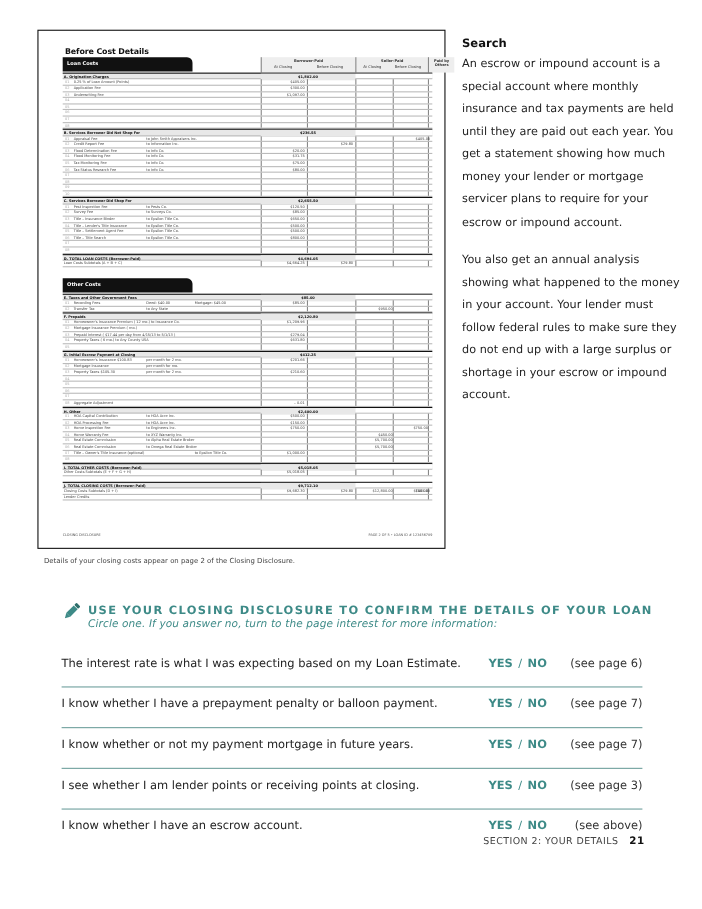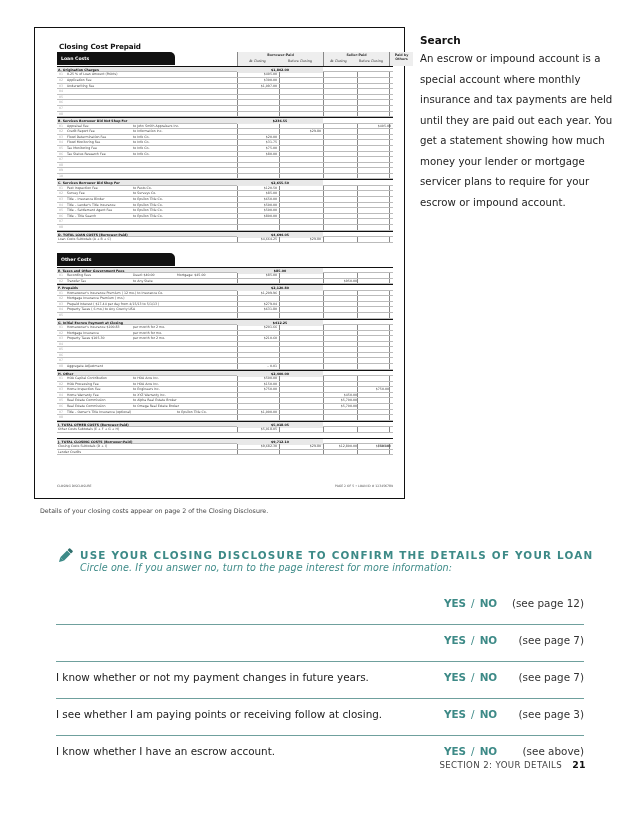--- a/index.html
+++ b/index.html
@@ -84,21 +84,21 @@
   .q .yn .slash { font-weight: normal; margin: 0 5px; }
   .q .ref { position: absolute; right: 0; top: 9px; font-size: 10.4px; color: #333; font-family: "DejaVu Sans", sans-serif; white-space: nowrap; }
 
   .page-footer { position: absolute; right: 52px; top: 759px; font-size: 8.6px; color: #444; font-family: "DejaVu Sans", sans-serif; letter-spacing: 0.4px; }
   .page-footer b { color: #111; margin-left: 10px; font-size: 9.4px; }
 </style>
 </head>
 <body>
 
 <div class="cd-frame">
-  <div class="cd-title">Closing Cost Prepaid</div>
+  <div class="cd-title">Before Cost Details</div>
 
   <div class="cd-table" id="cdtable">
     <div class="cd-head">
       <div class="tabpill">Loan Costs</div>
       <div class="col-head" style="left:180px;width:86px;">
         <span class="t">Borrower-Paid</span>
         <span class="sub">
             <span>At Closing</span>
             <span>Before Closing</span>
           </span>
@@ -698,50 +698,53 @@
     <span>CLOSING DISCLOSURE</span>
     <span>PAGE 2 OF 5 • LOAN ID # 123456789</span>
   </div>
 </div>
 
 <div class="caption">Details of your closing costs appear on page 2 of the Closing Disclosure.</div>
 
 <div class="escrow">
   <h3>Search</h3>
   <p>An escrow or impound account is a special account where monthly insurance and tax payments are held until they are paid out each year. You get a statement showing how much money your lender or mortgage servicer plans to require for your escrow or impound account.</p>
+  <p>You also get an annual analysis showing what happened to the money in your account. Your lender must follow federal rules to make sure they do not end up with a large surplus or shortage in your escrow or impound account.</p>
 </div>
 
 <div class="confirm-head">
   <svg class="pencil" viewBox="0 0 18 18">
     <g transform="rotate(45 9 9)">
       <rect x="6.5" y="0" width="5" height="3" rx="0.8" fill="#2f6f6c"></rect>
       <rect x="6.5" y="3.6" width="5" height="9.5" fill="#3d8a87"></rect>
       <polygon points="6.5,13.1 11.5,13.1 9,17.5" fill="#3d8a87"></polygon>
     </g>
   </svg>
   <div class="confirm-title">USE YOUR CLOSING DISCLOSURE TO CONFIRM THE DETAILS OF YOUR LOAN</div>
   <div class="confirm-sub">Circle one. If you answer no, turn to the page interest for more information:</div>
 </div>
 
 <div class="qlist">
   <div class="q">
+    <span class="txt">The interest rate is what I was expecting based on my Loan Estimate.</span>
     <span class="yn"><span>YES</span><span class="slash">/</span><span>NO</span></span>
-    <span class="ref">(see page 12)</span>
+    <span class="ref">(see page 6)</span>
   </div>
   <div class="q">
+    <span class="txt">I know whether I have a prepayment penalty or balloon payment.</span>
     <span class="yn"><span>YES</span><span class="slash">/</span><span>NO</span></span>
     <span class="ref">(see page 7)</span>
   </div>
   <div class="q">
-    <span class="txt">I know whether or not my payment changes in future years.</span>
+    <span class="txt">I know whether or not my payment mortgage in future years.</span>
     <span class="yn"><span>YES</span><span class="slash">/</span><span>NO</span></span>
     <span class="ref">(see page 7)</span>
   </div>
   <div class="q">
-    <span class="txt">I see whether I am paying points or receiving follow at closing.</span>
+    <span class="txt">I see whether I am lender points or receiving points at closing.</span>
     <span class="yn"><span>YES</span><span class="slash">/</span><span>NO</span></span>
     <span class="ref">(see page 3)</span>
   </div>
   <div class="q">
     <span class="txt">I know whether I have an escrow account.</span>
     <span class="yn"><span>YES</span><span class="slash">/</span><span>NO</span></span>
     <span class="ref">(see above)</span>
   </div>
 </div>
 

